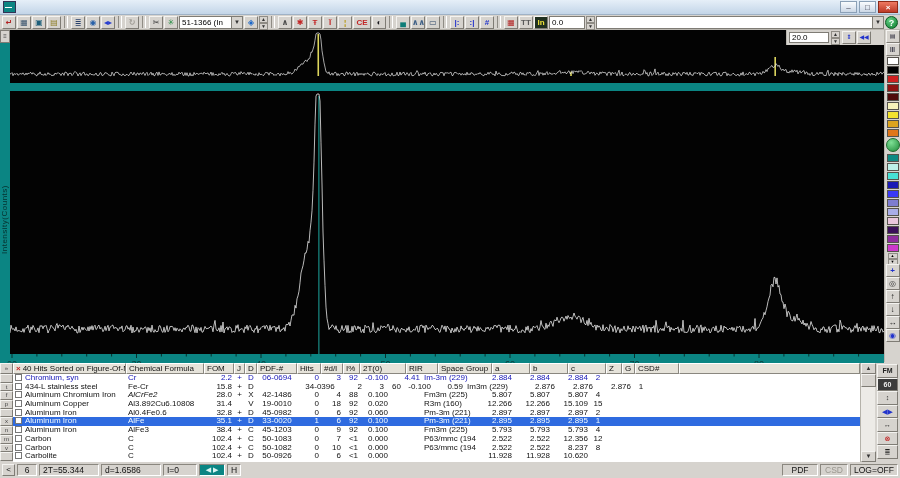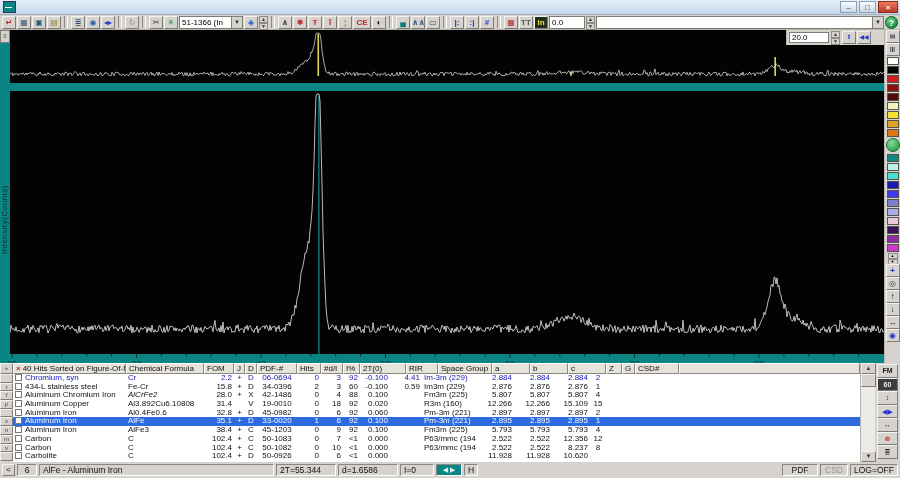--- a/index.html
+++ b/index.html
@@ -345,21 +345,21 @@
             <span class="tc c" style="width: 13px;"></span>
             <span class="tc l" style="width: 44px;"></span>
             <span class="tc" style="flex: 1 1 0%;"></span>
           </div>
           <div class="trow">
             <span class="tc l" style="width: 113px;"><span class="cbx"></span>434-L stainless steel</span>
             <span class="tc l" style="width: 78px;">Fe-Cr</span>
             <span class="tc r" style="width: 30px;">15.8</span>
             <span class="tc c" style="width: 11px;">+</span>
             <span class="tc c" style="width: 12px;">D</span>
-            <span class="tc c" style="width: 40px;">34-0396</span>
+            <span class="tc c" style="width: 40px; margin-left: 43px;">34-0396</span>
             <span class="tc r" style="width: 24px;">2</span>
             <span class="tc r" style="width: 22px;">3</span>
             <span class="tc r" style="width: 17px;">60</span>
             <span class="tc r" style="width: 30px;">-0.100</span>
             <span class="tc r" style="width: 32px;">0.59</span>
             <span class="tc l" style="width: 54px;">Im3m (229)</span>
             <span class="tc r" style="width: 38px;">2.876</span>
             <span class="tc r" style="width: 38px;">2.876</span>
             <span class="tc r" style="width: 38px;">2.876</span>
             <span class="tc c" style="width: 16px;">1</span>
@@ -549,21 +549,20 @@
         <div class="sbtn blue">◀▶</div>
         <div class="sbtn">↔</div>
         <div class="sbtn red">⊗</div>
         <div class="sbtn">≣</div>
       </div>
   </div>
 
   <div id="statusbar">
     <span id="backbtn">&lt;</span>
     <span class="scell" style="width:20px;text-align:center;">6</span>
-    <span class="scell" style="width:235px;">AlFe - Aluminum Iron</span>
     <span class="scell" style="width:60px;">2T=55.344</span>
     <span class="scell" style="width:60px;">d=1.6586</span>
     <span class="scell" style="width:34px;">I=0</span>
     <span class="scell" id="rangeind">◀ ▶</span>
     <span class="scell" style="width:14px;text-align:center;">H</span>
     <span class="spacer"></span>
     <span class="scell" style="width:36px;text-align:center;">PDF</span>
     <span class="scell gray" style="width:28px;text-align:center;">CSD</span>
     <span class="scell" style="width:48px;text-align:center;">LOG=OFF</span>
   </div>

